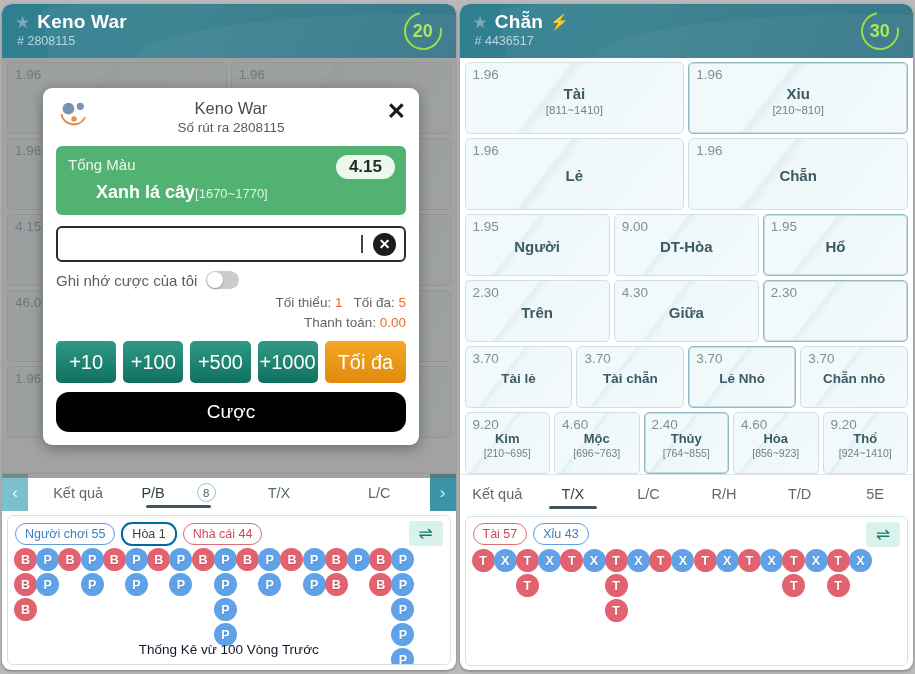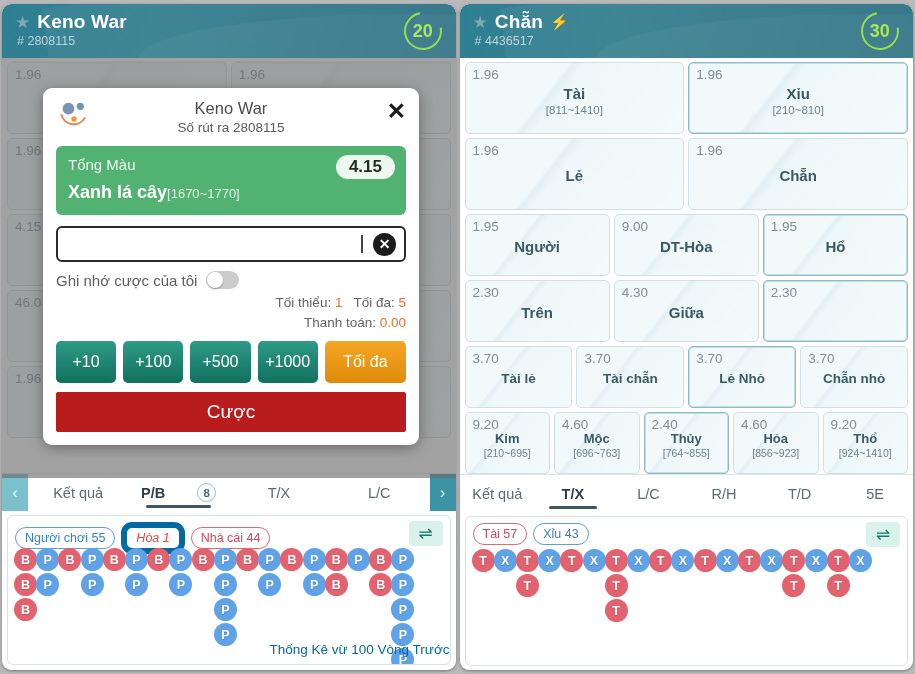--- a/index.html
+++ b/index.html
@@ -95,21 +95,21 @@
   .arrow-btn{
     width:26px; background:#7cc0cc; color:#e6f7fa; display:flex;
     align-items:center; justify-content:center; font-size:17px; cursor:pointer;
   }
   .arrow-btn.right{ background:#3c93a5; color:#d6f0f5; }
   .tabs { flex:1 1 auto; display:flex; align-items:stretch; }
   .tab {
     flex:1 1 0; display:flex; align-items:center; justify-content:center; gap:5px;
     font-size:14.5px; color:#5a6a70; cursor:pointer; position:relative;
   }
-  .tab.active { color:#2f3f45; font-weight:700;gap:32px; }
+  .tab.active { color:#2f3f45; font-weight:400;gap:32px; }
   .tab.active::after{
     content:""; position:absolute; left:18%; right:18%; bottom:3px; height:3px;
     background:#40555d; border-radius:2px;
   }
   .tab-badge{
     display:inline-flex; align-items:center; justify-content:center;
     width:19px; height:19px; border-radius:50%;
     border:1px solid #9fbfc7; color:#4d6b74; font-size:11.5px; background:#fff;
   }
 
@@ -117,41 +117,41 @@
   .stats {
     flex:0 0 auto; height:150px; margin:4px 5px 5px 5px;
     border:1px solid #d6e2e5; border-radius:6px; background:#fff;
     position:relative; overflow:hidden;
   }
   .legend { display:flex; gap:6px; padding:6px 7px 2px 7px; align-items:center; }
   .pill {
     border-radius:11px; padding:1px 9px; font-size:12.5px; background:#fff; line-height:1.45;
   }
   .pill.blue { border:1px solid #5f9fe0; color:#3b7fc4; }
-  .pill.gray { border:6px solid #0369a1; color:#ef4444;font-style:italic; }
+  .pill.gray { border:2px solid #0369a1; color:#404040; }
   .pill.red  { border:1px solid #e06a78; color:#d2455a; }
   .swap-btn{
     position:absolute; right:7px; top:5px; width:34px; height:25px;
     background:#d9f3ec; border-radius:4px; display:flex; align-items:center;
     justify-content:center; color:#17796a; font-size:17px; cursor:pointer;
   }
   .road { position:absolute; left:6px; top:32px; right:4px; bottom:4px; }
   .road-col{ position:absolute; top:0; width:24px; }
   .bead{
     width:23px; height:23px; border-radius:50%;
     color:#fff; font-size:12.5px; font-weight:bold;
     display:flex; align-items:center; justify-content:center;
     margin-bottom:2px;
     text-shadow:0 1px 1px rgba(0,0,0,.18);
   }
   .bead.r { background:#e2636f; }
   .bead.b { background:#5fa2e8; }
   .road-note{
-    position:absolute; left:0; right:0; bottom:7px; text-align:right;
-    font-size:13.5px; color:#0369a1;margin-top:12px;
+    position:absolute; left:0; right:0; bottom:7px; text-align:center;
+    font-size:13.5px; color:#0f172a;margin-top:12px;
   }
 
   
   .dimmer{
     position:absolute; left:0; right:0; top:54px; bottom:192px;
     background:rgba(105,105,105,.62); z-index:5; pointer-events:none;
   }
 
   
   .modal{
@@ -170,21 +170,21 @@
   }
   .m-banner{
     background:#52b271; border-radius:6px; padding:10px 12px 12px 12px;
     position:relative; margin-top:4px;
   }
   .mb-label{ color:#eaf7ee; font-size:15px; }
   .mb-val{
     position:absolute; right:11px; top:9px; background:#eef8ef; color:#18321f;
     border-radius:13px; padding:2px 13px; font-size:17px; font-weight:bold;
   }
-  .mb-name{ color:#fff; font-size:18px; font-weight:bold; margin-top:9px; }
+  .mb-name{ color:#fff; font-size:18px; font-weight:bold; margin-top:9px;margin-left:28px; }
   .mb-range{ color:#e2f3e7; font-size:13px; font-weight:normal; }
   .m-input{
     margin-top:11px; height:36px; border:2px solid #2b2b2b; border-radius:6px;
     background:#fff; display:flex; align-items:center; padding:0 8px 0 10px;
     position:relative; cursor:text;
   }
   .m-input .caret{
     margin-left:auto; width:1.6px; height:18px; background:#444;
   }
   .m-clear{
@@ -202,27 +202,27 @@
     position:absolute; left:1px; top:1px; width:16px; height:16px;
     border-radius:50%; background:#fff; box-shadow:0 1px 2px rgba(0,0,0,.3);
   }
   .m-limits{ text-align:right; font-size:13.5px; color:#646464; margin-top:4px; line-height:1.45; }
   .m-limits .hot{ color:#ef6a2b; }
   .m-limits .hot2{ color:#ef6a2b; }
   .chip-row{ display:flex; gap:7px; margin-top:9px; }
   .chip{
     flex:1 1 0; height:42px; border-radius:5px;
     background:linear-gradient(180deg,#2f9a86 0%,#11705f 100%);
-    color:#fff; font-size:16px; display:flex; align-items:center;
+    color:#fff; font-size:20px; display:flex; align-items:center;
     justify-content:center; cursor:pointer; border:none;
     font-family:"Liberation Sans", sans-serif;
   }
   .chip.max{ background:linear-gradient(180deg,#f5a623 0%,#e08a0c 100%); flex:1.35 1 0; }
   .bet-btn{
-    margin-top:9px; height:40px; border-radius:2px; background:#b91c1c;
+    margin-top:9px; height:40px; border-radius:13px; background:#000000;
     color:#fff; font-size:19px; display:flex; align-items:center;
     justify-content:center; cursor:pointer; width:100%; border:none;
     font-family:"Liberation Sans", sans-serif;
   }
 </style>
 </head>
 <body>
 
 <div class="page">
 

